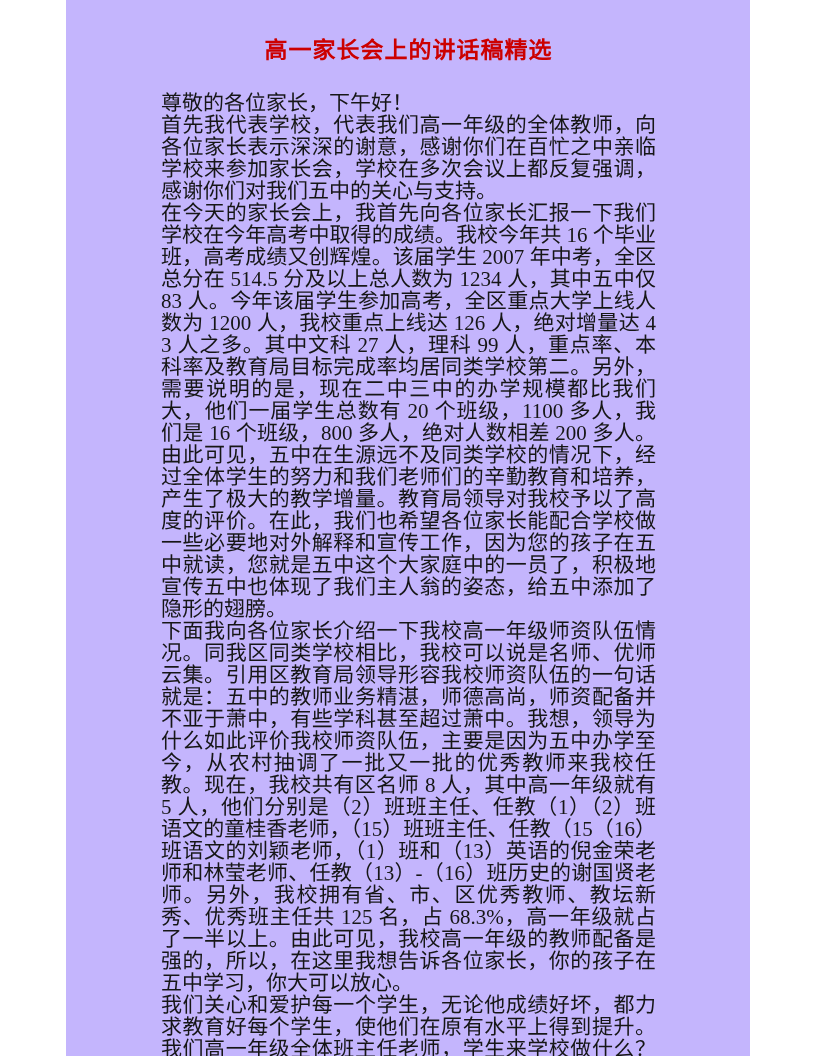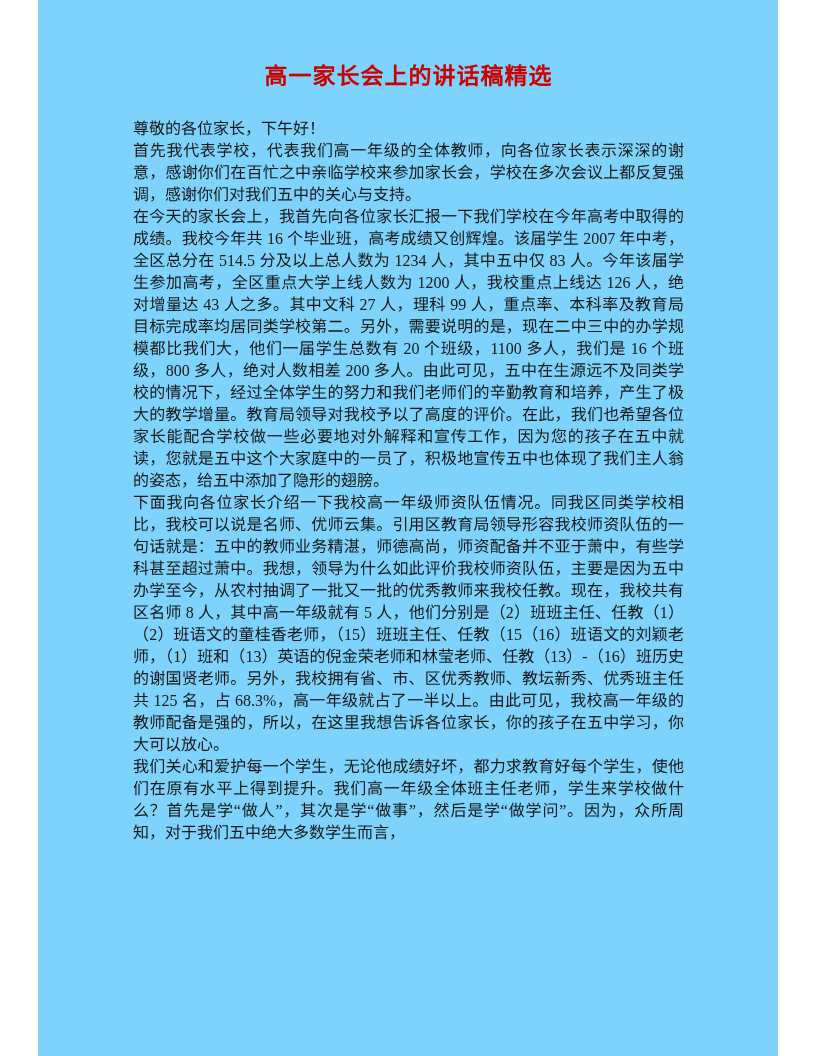--- a/index.html
+++ b/index.html
@@ -2,46 +2,46 @@
 <html lang="zh-CN"><head>
 <meta charset="utf-8">
 <style>
   html, body {
     margin: 0;
     padding: 0;
     background: #ffffff;
   }
   .page {
     position: relative;
-    width: 740px;
+    width: 684px;
     height: 1056px;
     margin: 0 auto;
-    background: #7dd3fc;
+    background: #c4b5fd;
     box-sizing: border-box;
-    padding: 62px 94px 0 95px;
+    padding: 36px 94px 0 95px;
     overflow: hidden;
     font-family: "Liberation Serif", "DejaVu Serif", serif;
   }
   .doc-title {
     margin: 0 0 26px 0;
     padding: 0;
     font-size: 23px;
     line-height: 30px;
     font-weight: bold;
     text-align: center;
     font-family: "Liberation Serif", "DejaVu Serif", serif;
     letter-spacing: 1px;
   }
   .doc-body {
     color: #161616;
   }
   .doc-body p {
     margin: 0;
     padding: 0;
-    font-size: 16px;
+    font-size: 21px;
     line-height: 22px;
     text-align: justify;
     text-justify: inter-ideograph;
     word-break: break-all;
   }
 </style>
 </head>
 <body>
 
 <div class="page">

